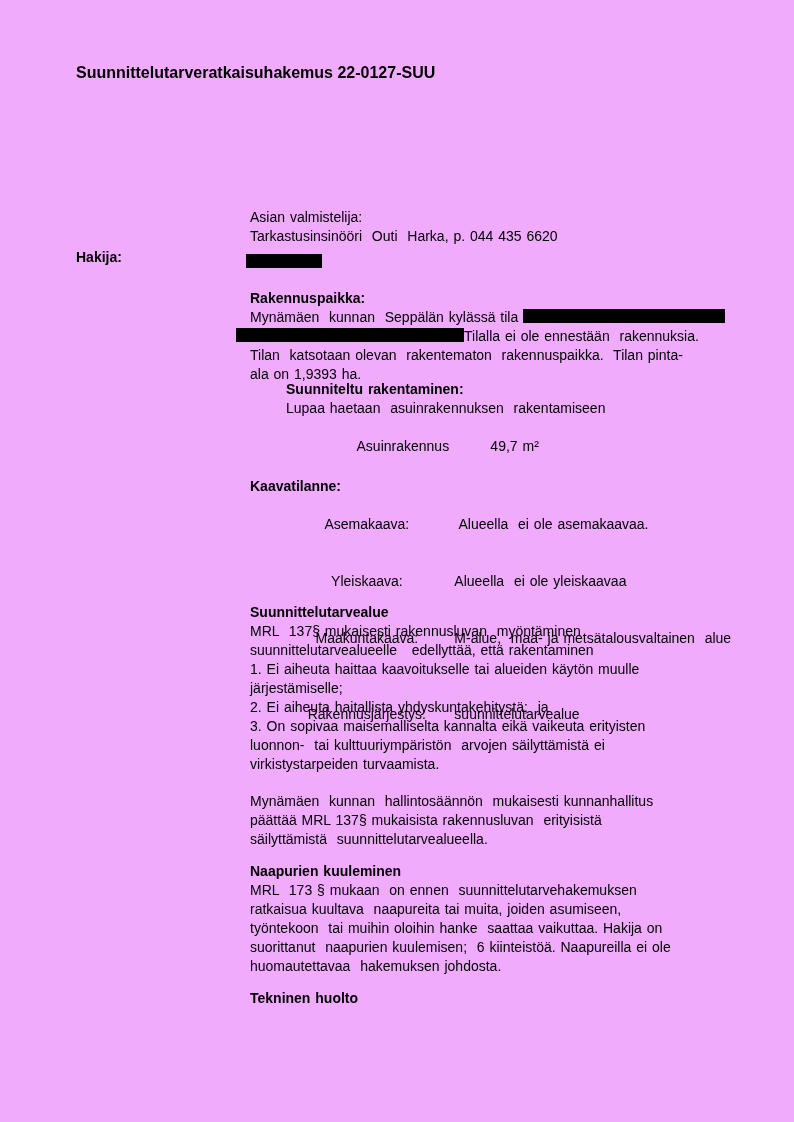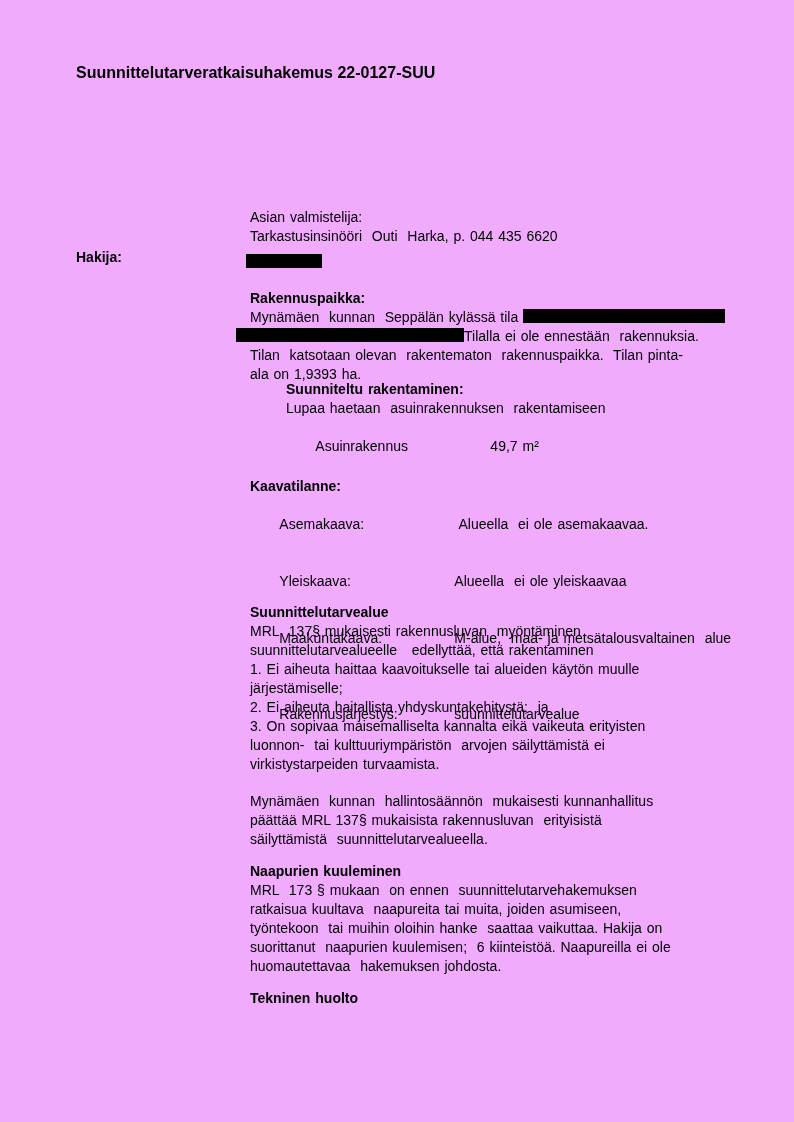--- a/index.html
+++ b/index.html
@@ -16,21 +16,21 @@
   }
   .abs { position: absolute; }
   .line { white-space: pre; word-spacing: 1px; }
   .b { font-weight: bold; }
   .title {
     font-size: 16px;
     font-weight: bold;
     white-space: pre;
   }
   .row { white-space: pre; word-spacing: 1px; }
-  .row .col-label { display: inline-block; width: 175px; }
+  .row .col-label { display: inline-block; width: 175px; text-align: center; }
   .spacer { height: 19px; }
   .redact-box {
     position: absolute;
     background: #000000;
   }
   .redact-inline {
     display: inline-block;
     height: 14px;
     background: #000000;
     vertical-align: -1px;

